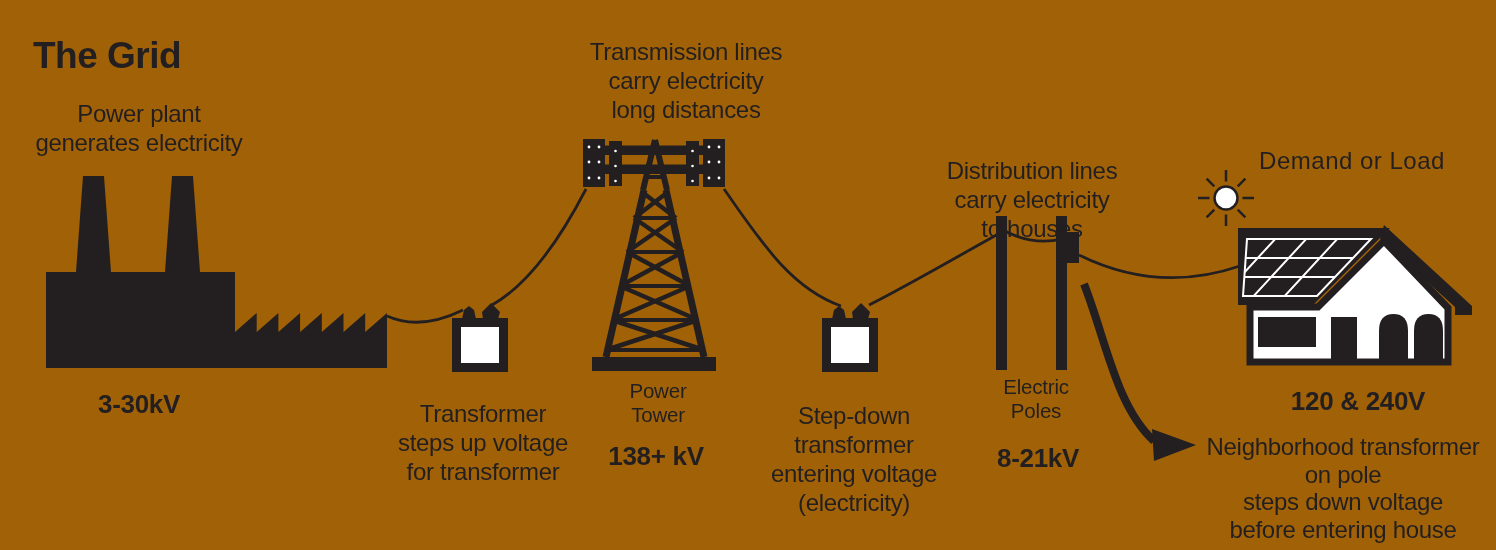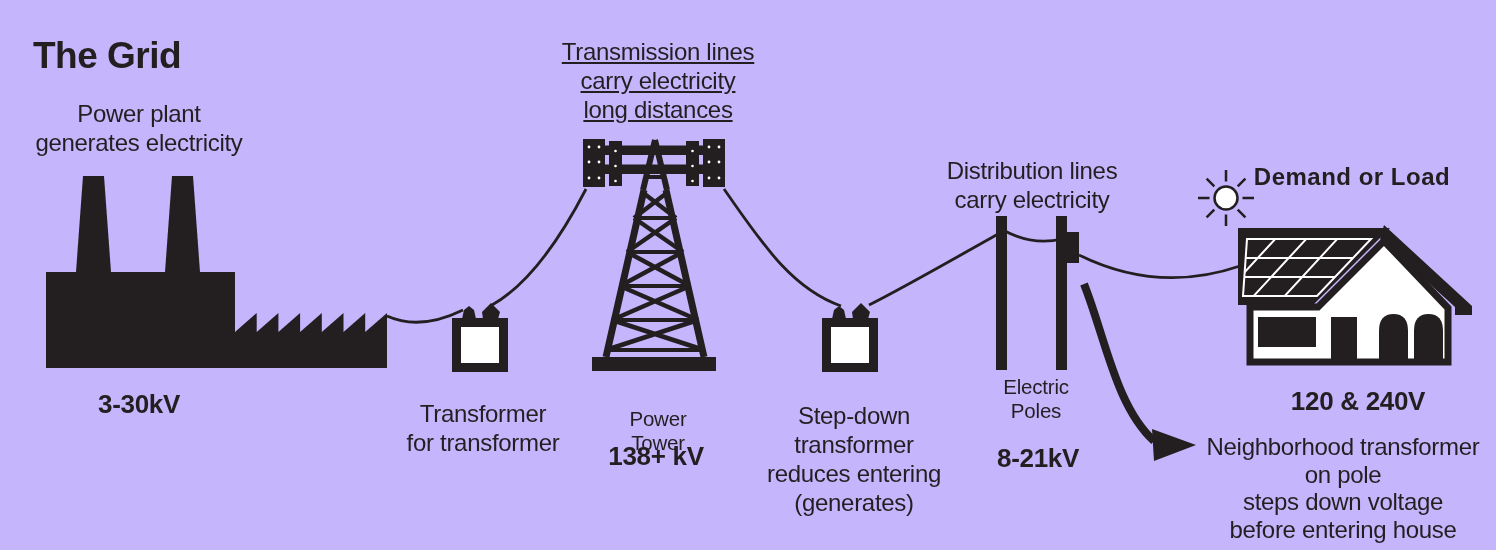--- a/index.html
+++ b/index.html
@@ -1,17 +1,17 @@
 <!DOCTYPE html>
 <html><head>
 <meta charset="utf-8">
 <style>
   html,body{margin:0;padding:0;background:#ffffff;}
   #stage{
-    position:relative;width:1496px;height:550px;background:#c4b5fd;overflow:hidden;
+    position:relative;width:1496px;height:550px;background:#a16207;overflow:hidden;
     font-family:"Liberation Sans","DejaVu Sans",sans-serif;color:#231f20;
   }
   #art{position:absolute;left:0;top:0;}
   .label{position:absolute;text-align:center;color:#231f20;}
   .caption{font-size:24px;line-height:29px;letter-spacing:-0.3px;}
   .voltage{font-size:26px;line-height:28px;font-weight:bold;letter-spacing:-0.3px;}
   .small-label{font-size:20.5px;line-height:23.5px;letter-spacing:-0.2px;}
   .title{font-size:37px;font-weight:bold;letter-spacing:-0.5px;text-align:left;line-height:40px;}
 </style>
 </head>
@@ -134,54 +134,56 @@
   <div class="label title" style="left:33px;top:36px;width:250px;">The Grid</div>
 
   <div class="label caption" style="left:27px;top:99px;width:224px;">
     <div>Power plant</div>
     <div>generates electricity</div>
   </div>
   <div class="label voltage" style="left:59px;top:390px;width:160px;">3-30kV</div>
 
   <div class="label caption" style="left:373px;top:399px;width:220px;">
     <div>Transformer</div>
+    <div>steps up voltage</div>
     <div>for transformer</div>
   </div>
 
-  <div class="label caption" style="left:546px;top:37px;width:224px;text-decoration:underline;">
+  <div class="label caption" style="left:574px;top:37px;width:224px;">
     <div>Transmission lines</div>
     <div>carry electricity</div>
     <div>long distances</div>
   </div>
-  <div class="label small-label" style="left:600px;top:379px;width:116px;margin-top:28px;">
+  <div class="label small-label" style="left:600px;top:379px;width:116px;">
     <div>Power</div>
     <div>Tower</div>
   </div>
   <div class="label voltage" style="left:576px;top:442px;width:160px;">138+ kV</div>
 
   <div class="label caption" style="left:744px;top:401px;width:220px;">
     <div>Step-down</div>
     <div>transformer</div>
-    <div>reduces entering</div>
-    <div>(generates)</div>
+    <div>entering voltage</div>
+    <div>(electricity)</div>
   </div>
 
   <div class="label caption" style="left:920px;top:116px;width:224px;margin-top:40px;">
     <div>Distribution lines</div>
     <div>carry electricity</div>
+    <div>to houses</div>
   </div>
   <div class="label small-label" style="left:978px;top:375px;width:116px;">
     <div>Electric</div>
     <div>Poles</div>
   </div>
   <div class="label voltage" style="left:958px;top:444px;width:160px;">8-21kV</div>
 
   <div class="label caption" style="left:1185px;top:433px;width:316px;line-height:27.5px;">
     <div>Neighborhood transformer</div>
     <div>on pole</div>
     <div>steps down voltage</div>
     <div>before entering house</div>
   </div>
 
-  <div class="label caption" style="left:1240px;top:162px;width:224px;letter-spacing:0.5px;font-weight:bold;">Demand or Load</div>
+  <div class="label caption" style="left:1240px;top:146px;width:224px;letter-spacing:0.5px;">Demand or Load</div>
   <div class="label voltage" style="left:1278px;top:387px;width:160px;">120 &amp; 240V</div>
 
 </div>
 
 </body></html>

